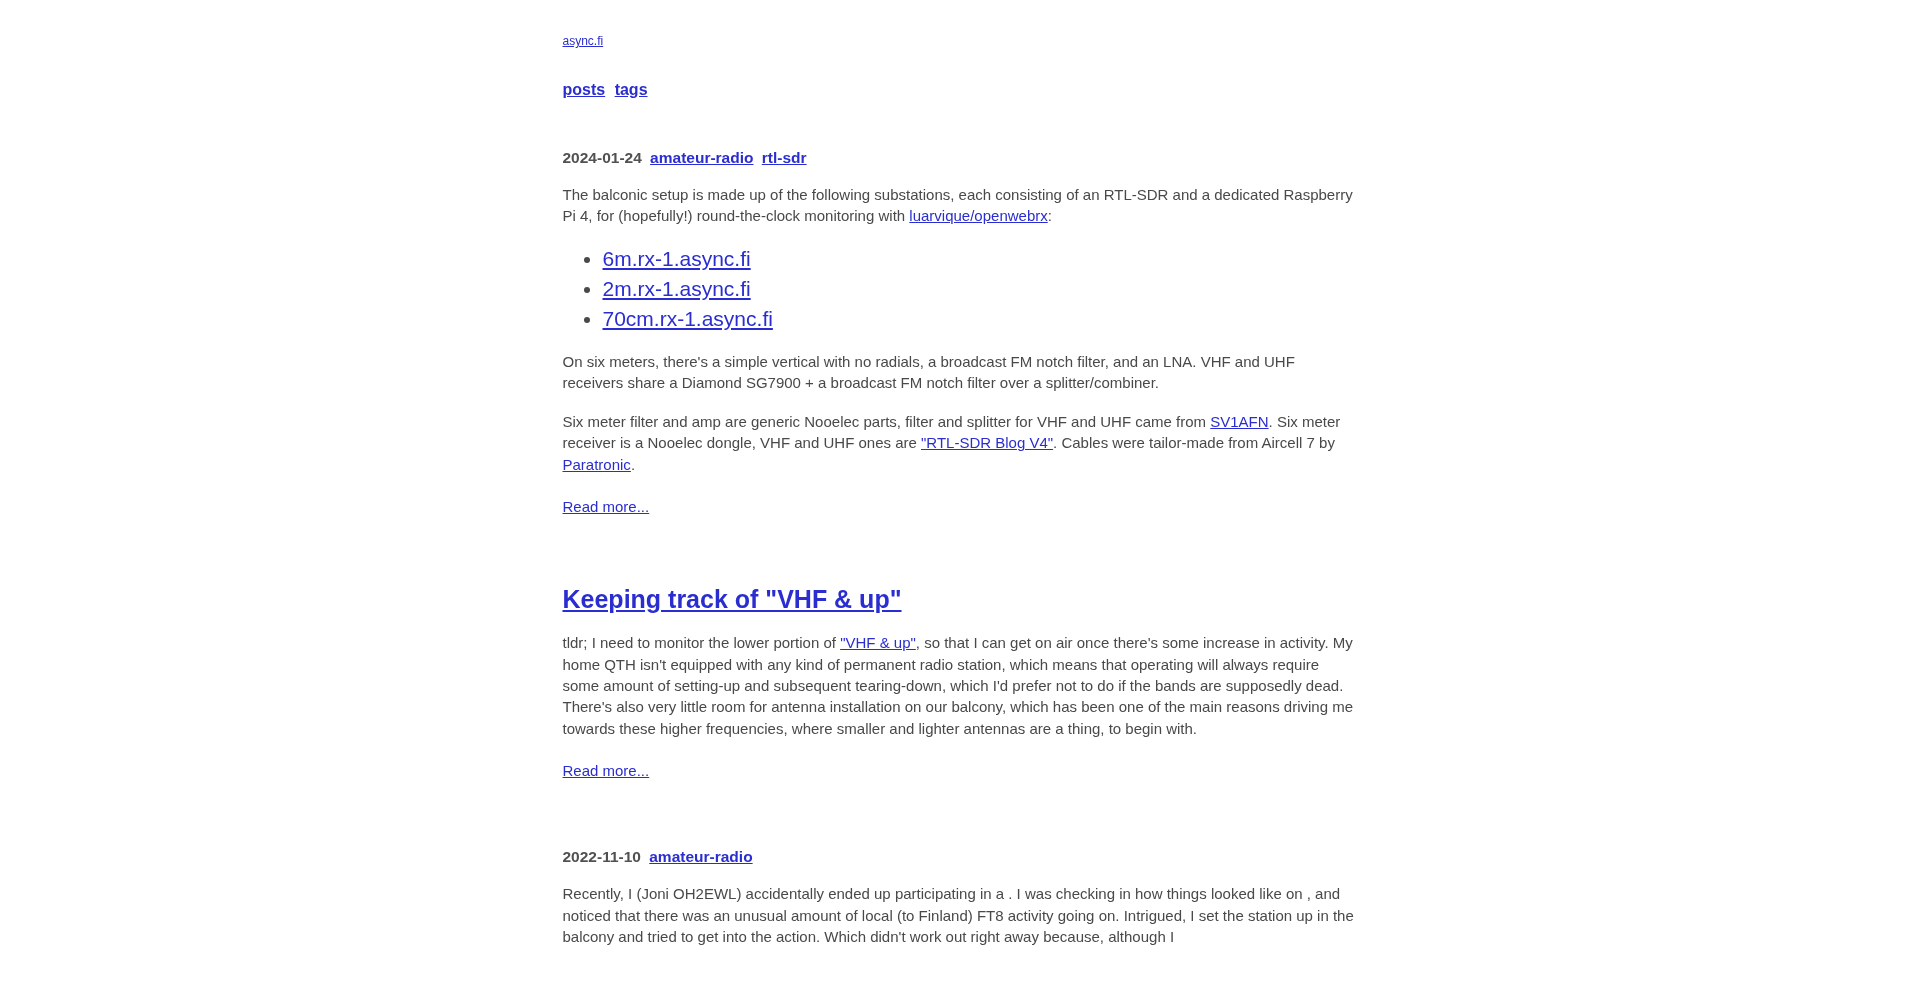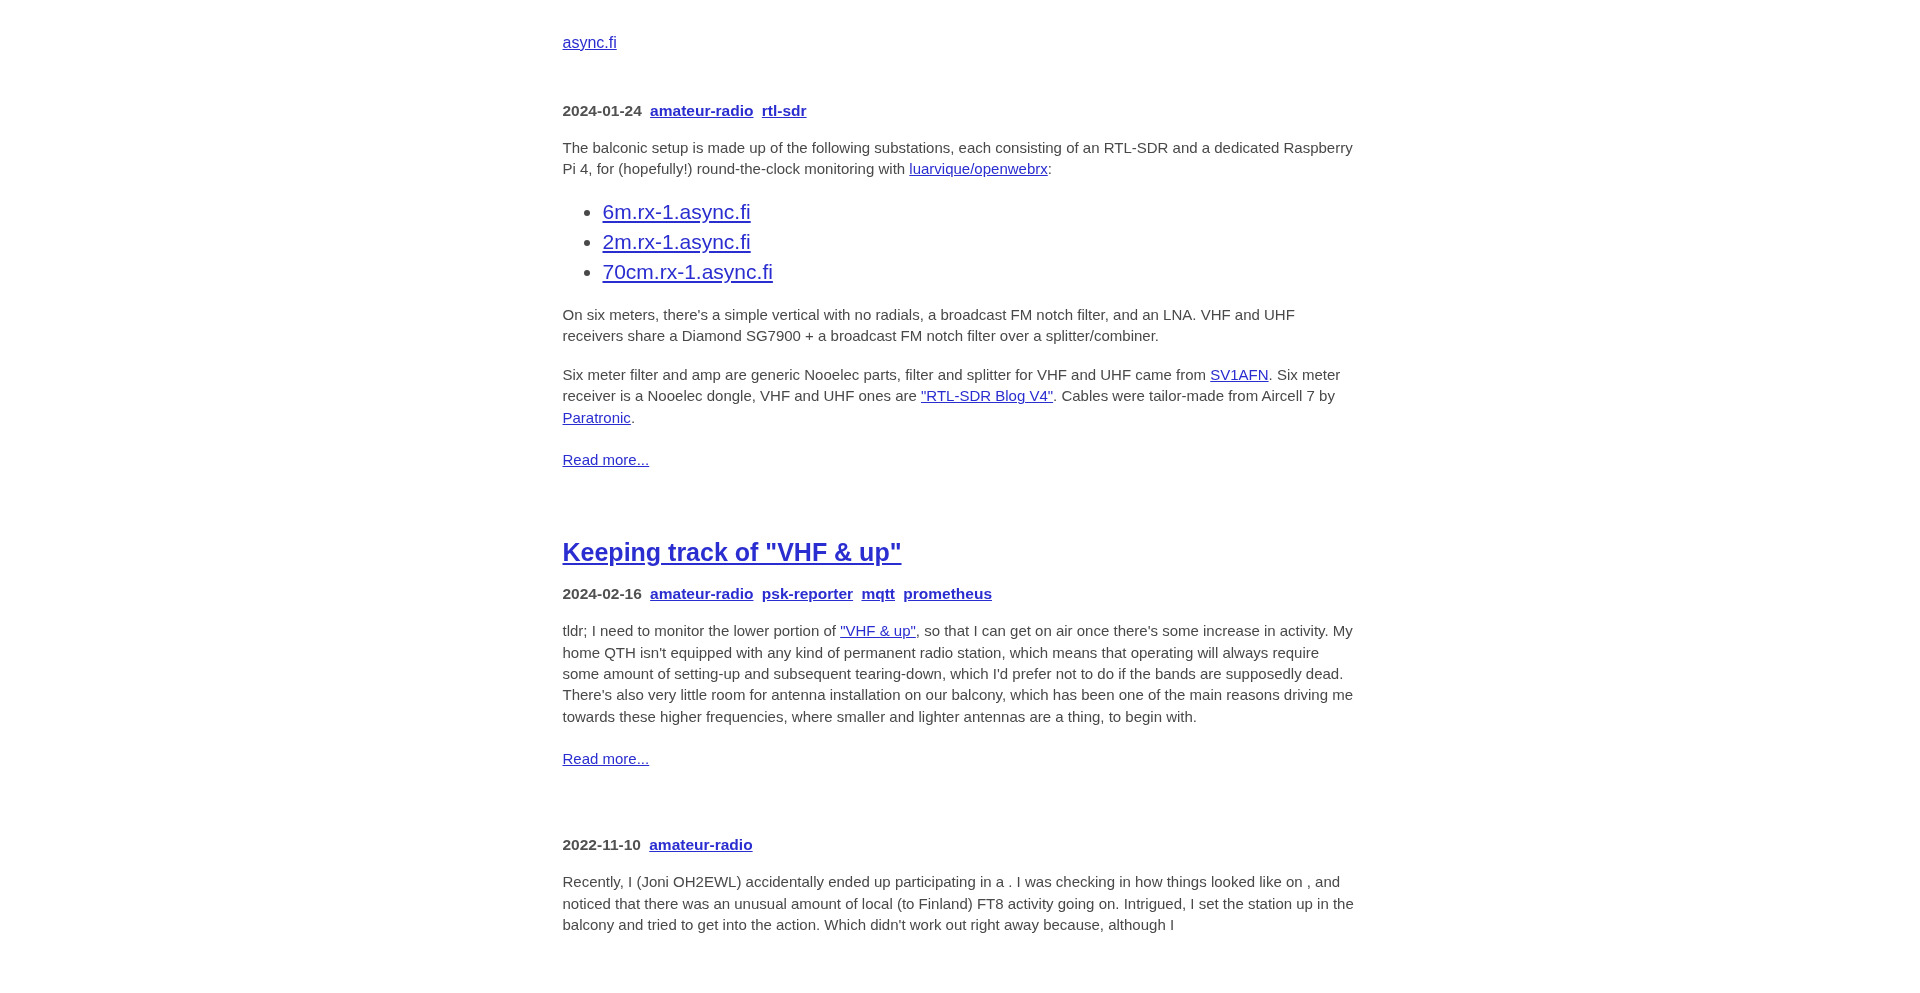--- a/index.html
+++ b/index.html
@@ -15,21 +15,21 @@
   }
   .container {
     max-width: 795px;
     margin: 0 auto;
     padding: 34px 20px 0 20px;
   }
   a {
     color: #2a2dcf;
     text-decoration: underline;
   }
-  .site-header { font-size: 16px; }
+  .site-header { font-size: 12px; }
   .site-title-link { font-weight: normal; }
   .main-nav {
     margin-top: 33px;
     font-size: 16px;
     font-weight: bold;
   }
   .main-nav a { margin-right: 5px; }
   main { margin-top: 50px; }
   article { margin-bottom: 68px; }
   .post-title {
@@ -71,20 +71,24 @@
 </style>
 </head>
 <body>
 
 <div class="container">
 
   <header class="site-header">
     <a href="#" class="site-title-link">async.fi</a>
   </header>
 
+  <nav class="main-nav">
+    <a href="#">posts</a>
+    <a href="#">tags</a>
+  </nav>
 
   <main>
   <article>
     <div class="post-meta">
       <span class="post-date">2024-01-24</span>
       <span><a href="#">amateur-radio</a> <a href="#">rtl-sdr</a> </span>
     </div>
     <div class="post-content">
           <p>The balconic setup is made up of the following substations, each consisting of an RTL-SDR and a dedicated Raspberry Pi 4, for (hopefully!) round-the-clock monitoring with <a href="#">luarvique/openwebrx</a>:</p>
           <ul>
@@ -95,24 +99,20 @@
           <p>On six meters, there's a simple vertical with no radials, a broadcast FM notch filter, and an LNA. VHF and UHF receivers share a Diamond SG7900 + a broadcast FM notch filter over a splitter/combiner.</p>
           <p>Six meter filter and amp are generic Nooelec parts, filter and splitter for VHF and UHF came from <a href="#">SV1AFN</a>. Six meter receiver is a Nooelec dongle, VHF and UHF ones are <a href="#">"RTL-SDR Blog V4"</a>. Cables were tailor-made from Aircell 7 by <a href="#">Paratronic</a>.</p>
         </div>
     <a href="#" class="read-more">Read more...</a>
   </article>
 
   <article>
     <h2 class="post-title">
       <a href="#">Keeping track of "VHF &amp; up"</a>
     </h2>
-    <div class="post-meta">
-      <span class="post-date">2024-02-16</span>
-      <span><a href="#">amateur-radio</a> <a href="#">psk-reporter</a> <a href="#">mqtt</a> <a href="#">prometheus</a> </span>
-    </div>
     <div class="post-content">
           <p>tldr; I need to monitor the lower portion of <a href="#">"VHF &amp; up"</a>, so that I can get on air once there's some increase in activity. My home QTH isn't equipped with any kind of permanent radio station, which means that operating will always require some amount of setting-up and subsequent tearing-down, which I'd prefer not to do if the bands are supposedly dead. There's also very little room for antenna installation on our balcony, which has been one of the main reasons driving me towards these higher frequencies, where smaller and lighter antennas are a thing, to begin with.</p>
         </div>
     <a href="#" class="read-more">Read more...</a>
   </article>
 
   <article>
     <div class="post-meta">
       <span class="post-date">2022-11-10</span>
       <span><a href="#">amateur-radio</a> </span>

